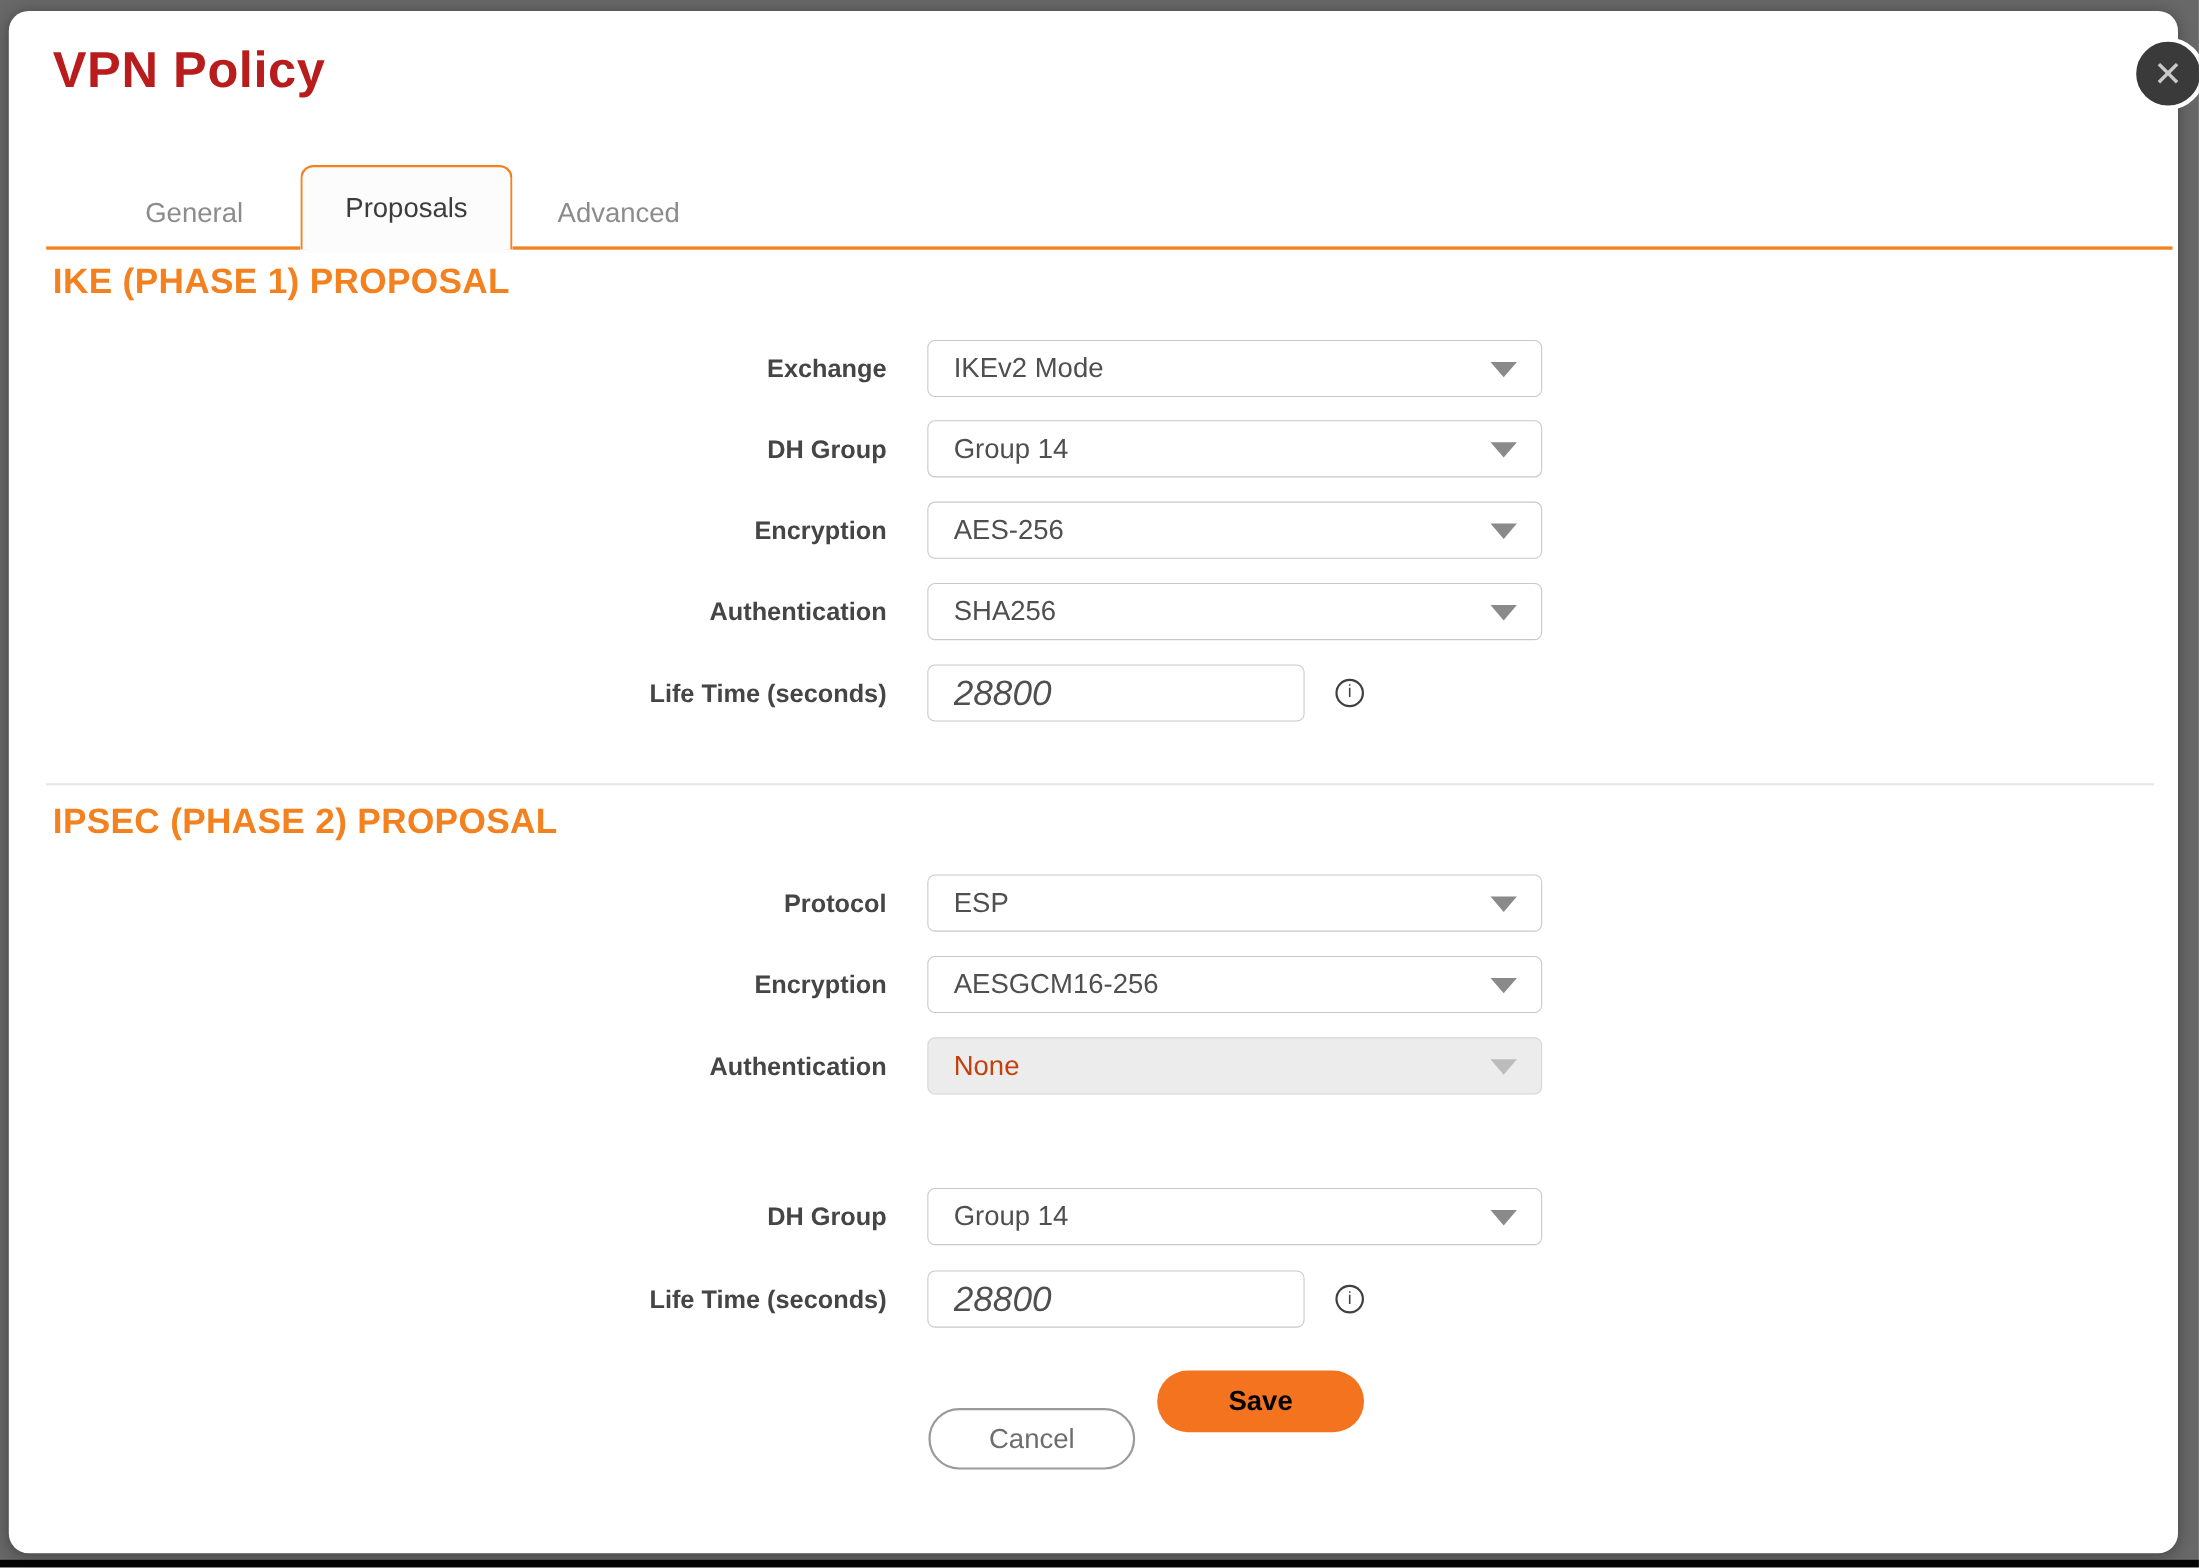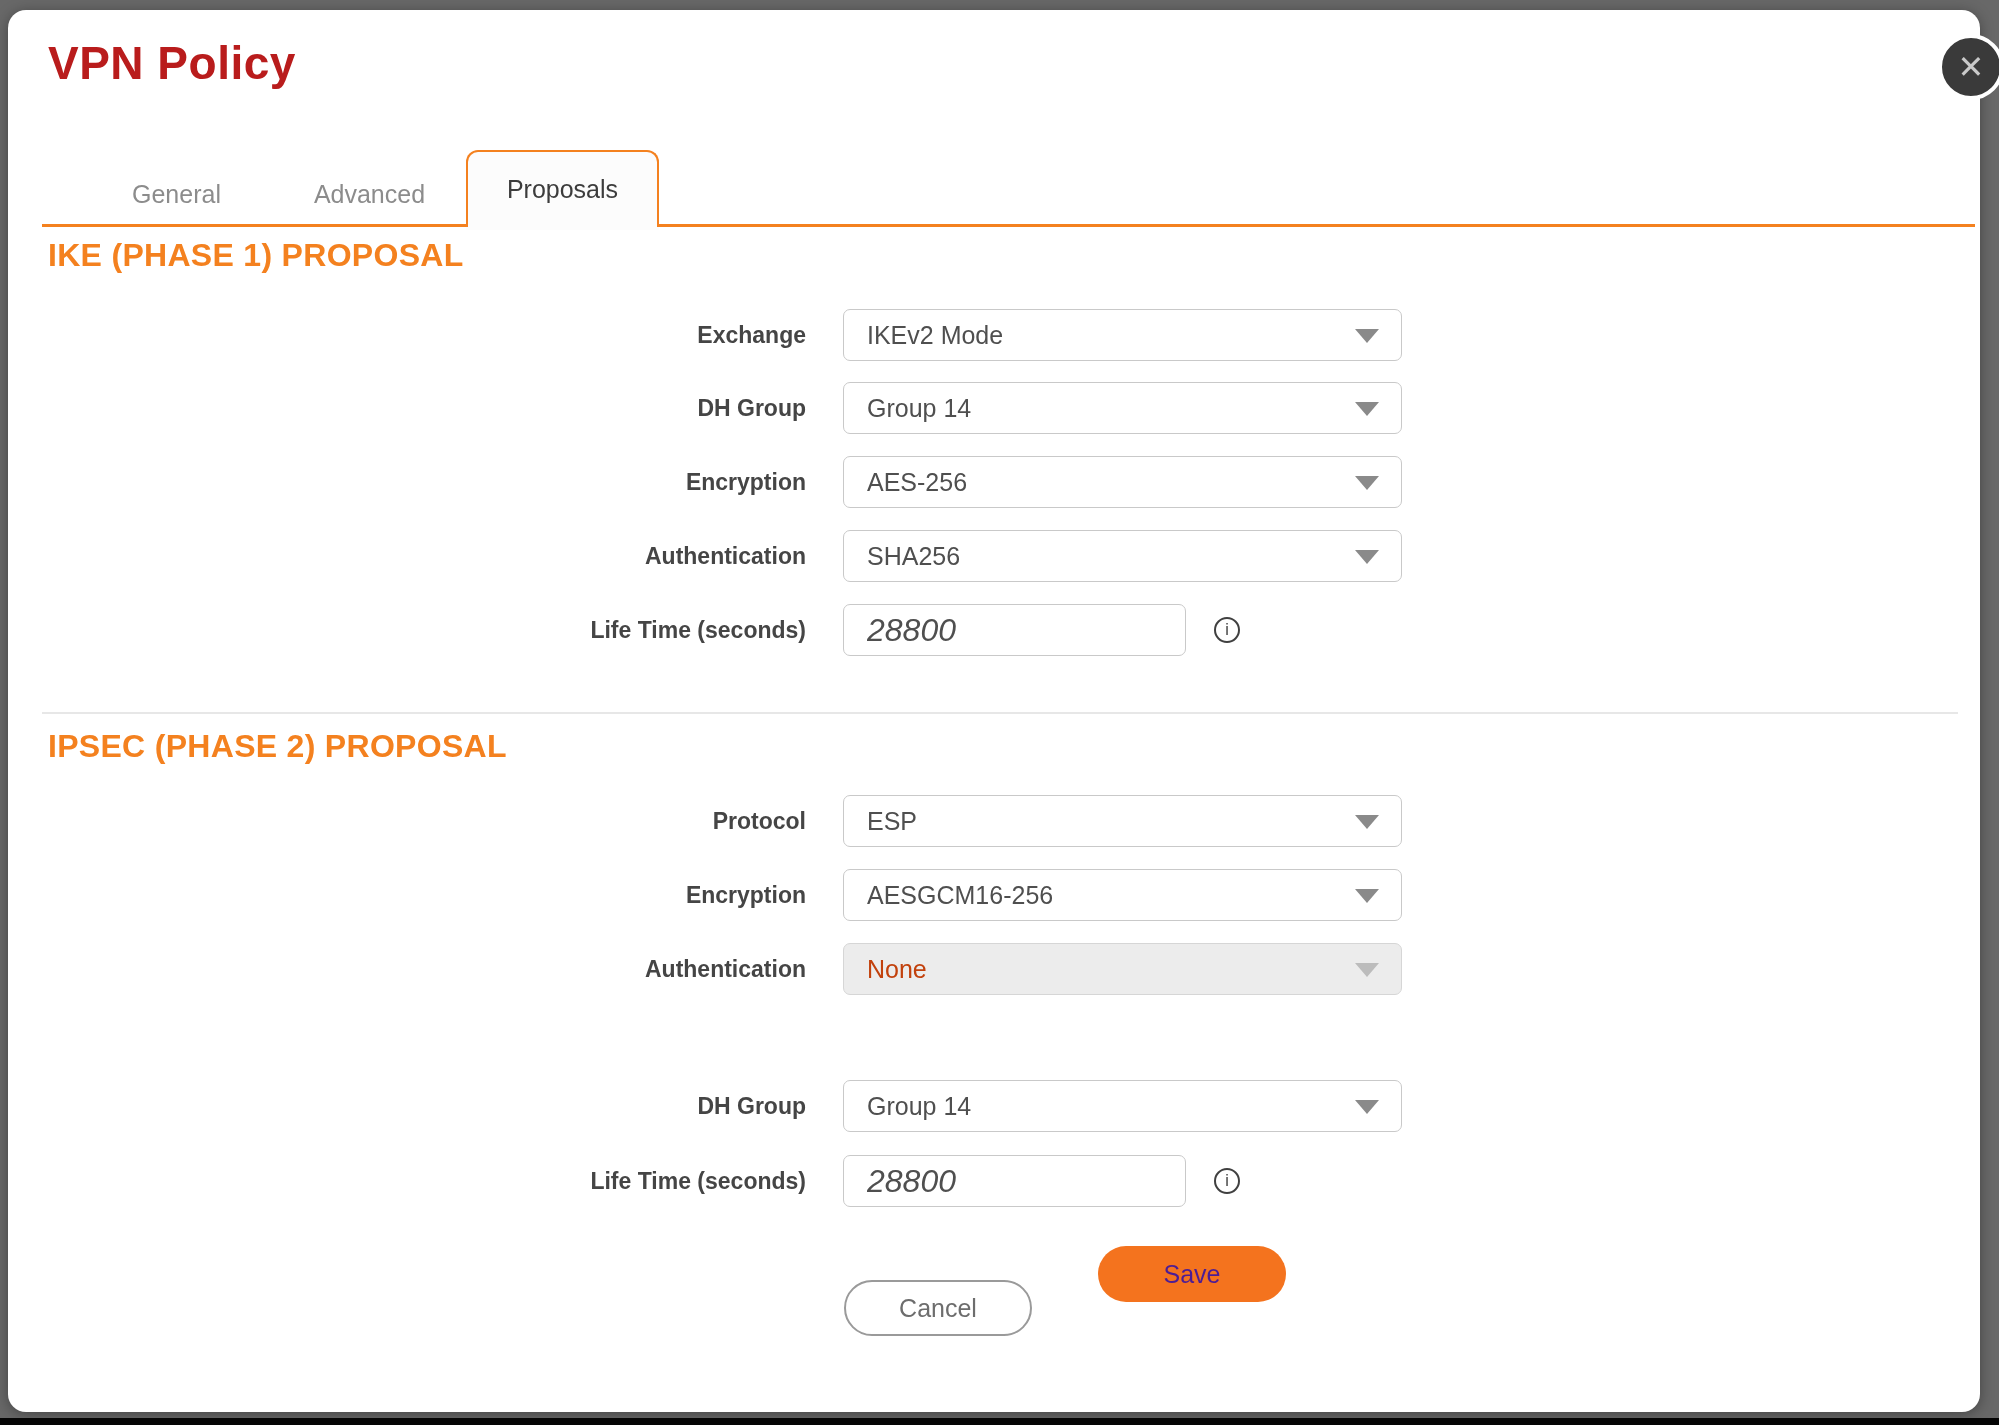--- a/index.html
+++ b/index.html
@@ -137,40 +137,40 @@
     position:absolute; top:1236px; height:56px;
     border-radius:28px; font-size:25px; cursor:pointer;
     display:flex; align-items:center; justify-content:center;
     font-family:inherit;
   }
   .cancel-btn {
     left:836px; width:188px;
     background:#ffffff; border:2px solid #9a9a9a; color:#6d6d6d;margin-top:34px;
   }
   .save-btn {
-    left:1090px; width:188px;
-    background:#f4731e; border:none; color:#4c1d95; font-weight:400;
+    left:1044px; width:188px;
+    background:#f4731e; border:none; color:#000000; font-weight:700;
   }
 </style>
 </head>
 <body>
 
 <div class="dialog">
 
   <div class="page-title">VPN Policy</div>
 
   <div class="tabbar">
     <div class="tab">
       <span>General</span>
     </div>
+    <div class="tab active">
+      <span>Proposals</span>
+    </div>
     <div class="tab">
       <span>Advanced</span>
-    </div>
-    <div class="tab active">
-      <span>Proposals</span>
     </div>
   </div>
 
   <div class="section-heading heading-p1">IKE (PHASE 1) PROPOSAL</div>
 
   <div class="row r-exchange">
     <label>Exchange</label>
     <div class="ctl">
       <div class="dropdown">
         <span>IKEv2 Mode</span>

